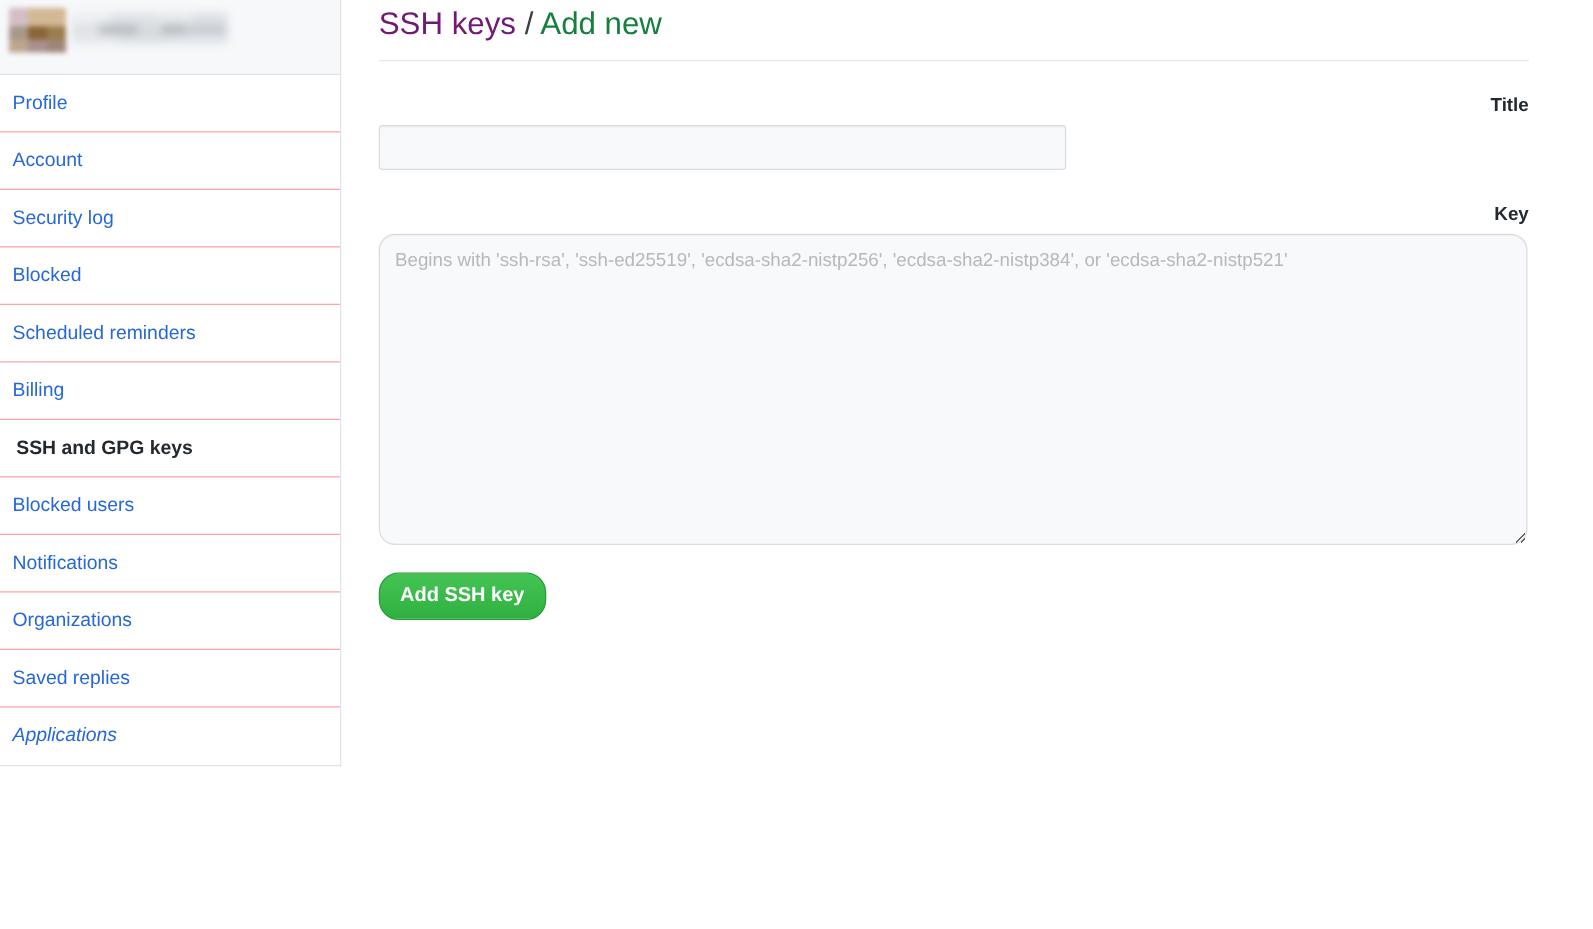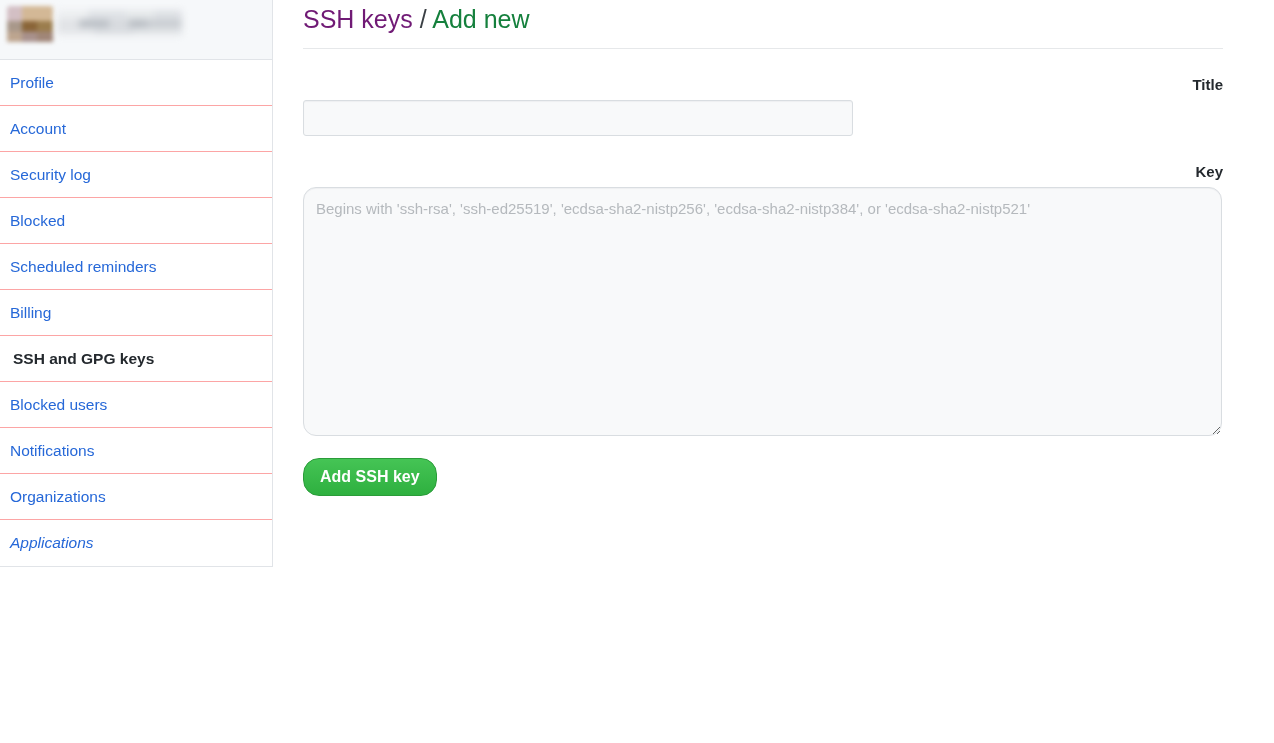--- a/index.html
+++ b/index.html
@@ -232,20 +232,23 @@
       <div class="sidebar-item">
         <span class="sidebar-item-label">Blocked users</span>
       </div>
       <div class="sidebar-item">
         <span class="sidebar-item-label">Notifications</span>
       </div>
       <div class="sidebar-item">
         <span class="sidebar-item-label">Organizations</span>
       </div>
       <div class="sidebar-item">
+        <span class="sidebar-item-label">Saved replies</span>
+      </div>
+      <div class="sidebar-item">
         <span class="sidebar-item-label">Applications</span>
       </div>
     </div>
   </div>
 
   <div class="main">
 
     <div class="page-header">
       <span class="breadcrumb-link">SSH keys</span>
       <span class="breadcrumb-sep">/</span>

